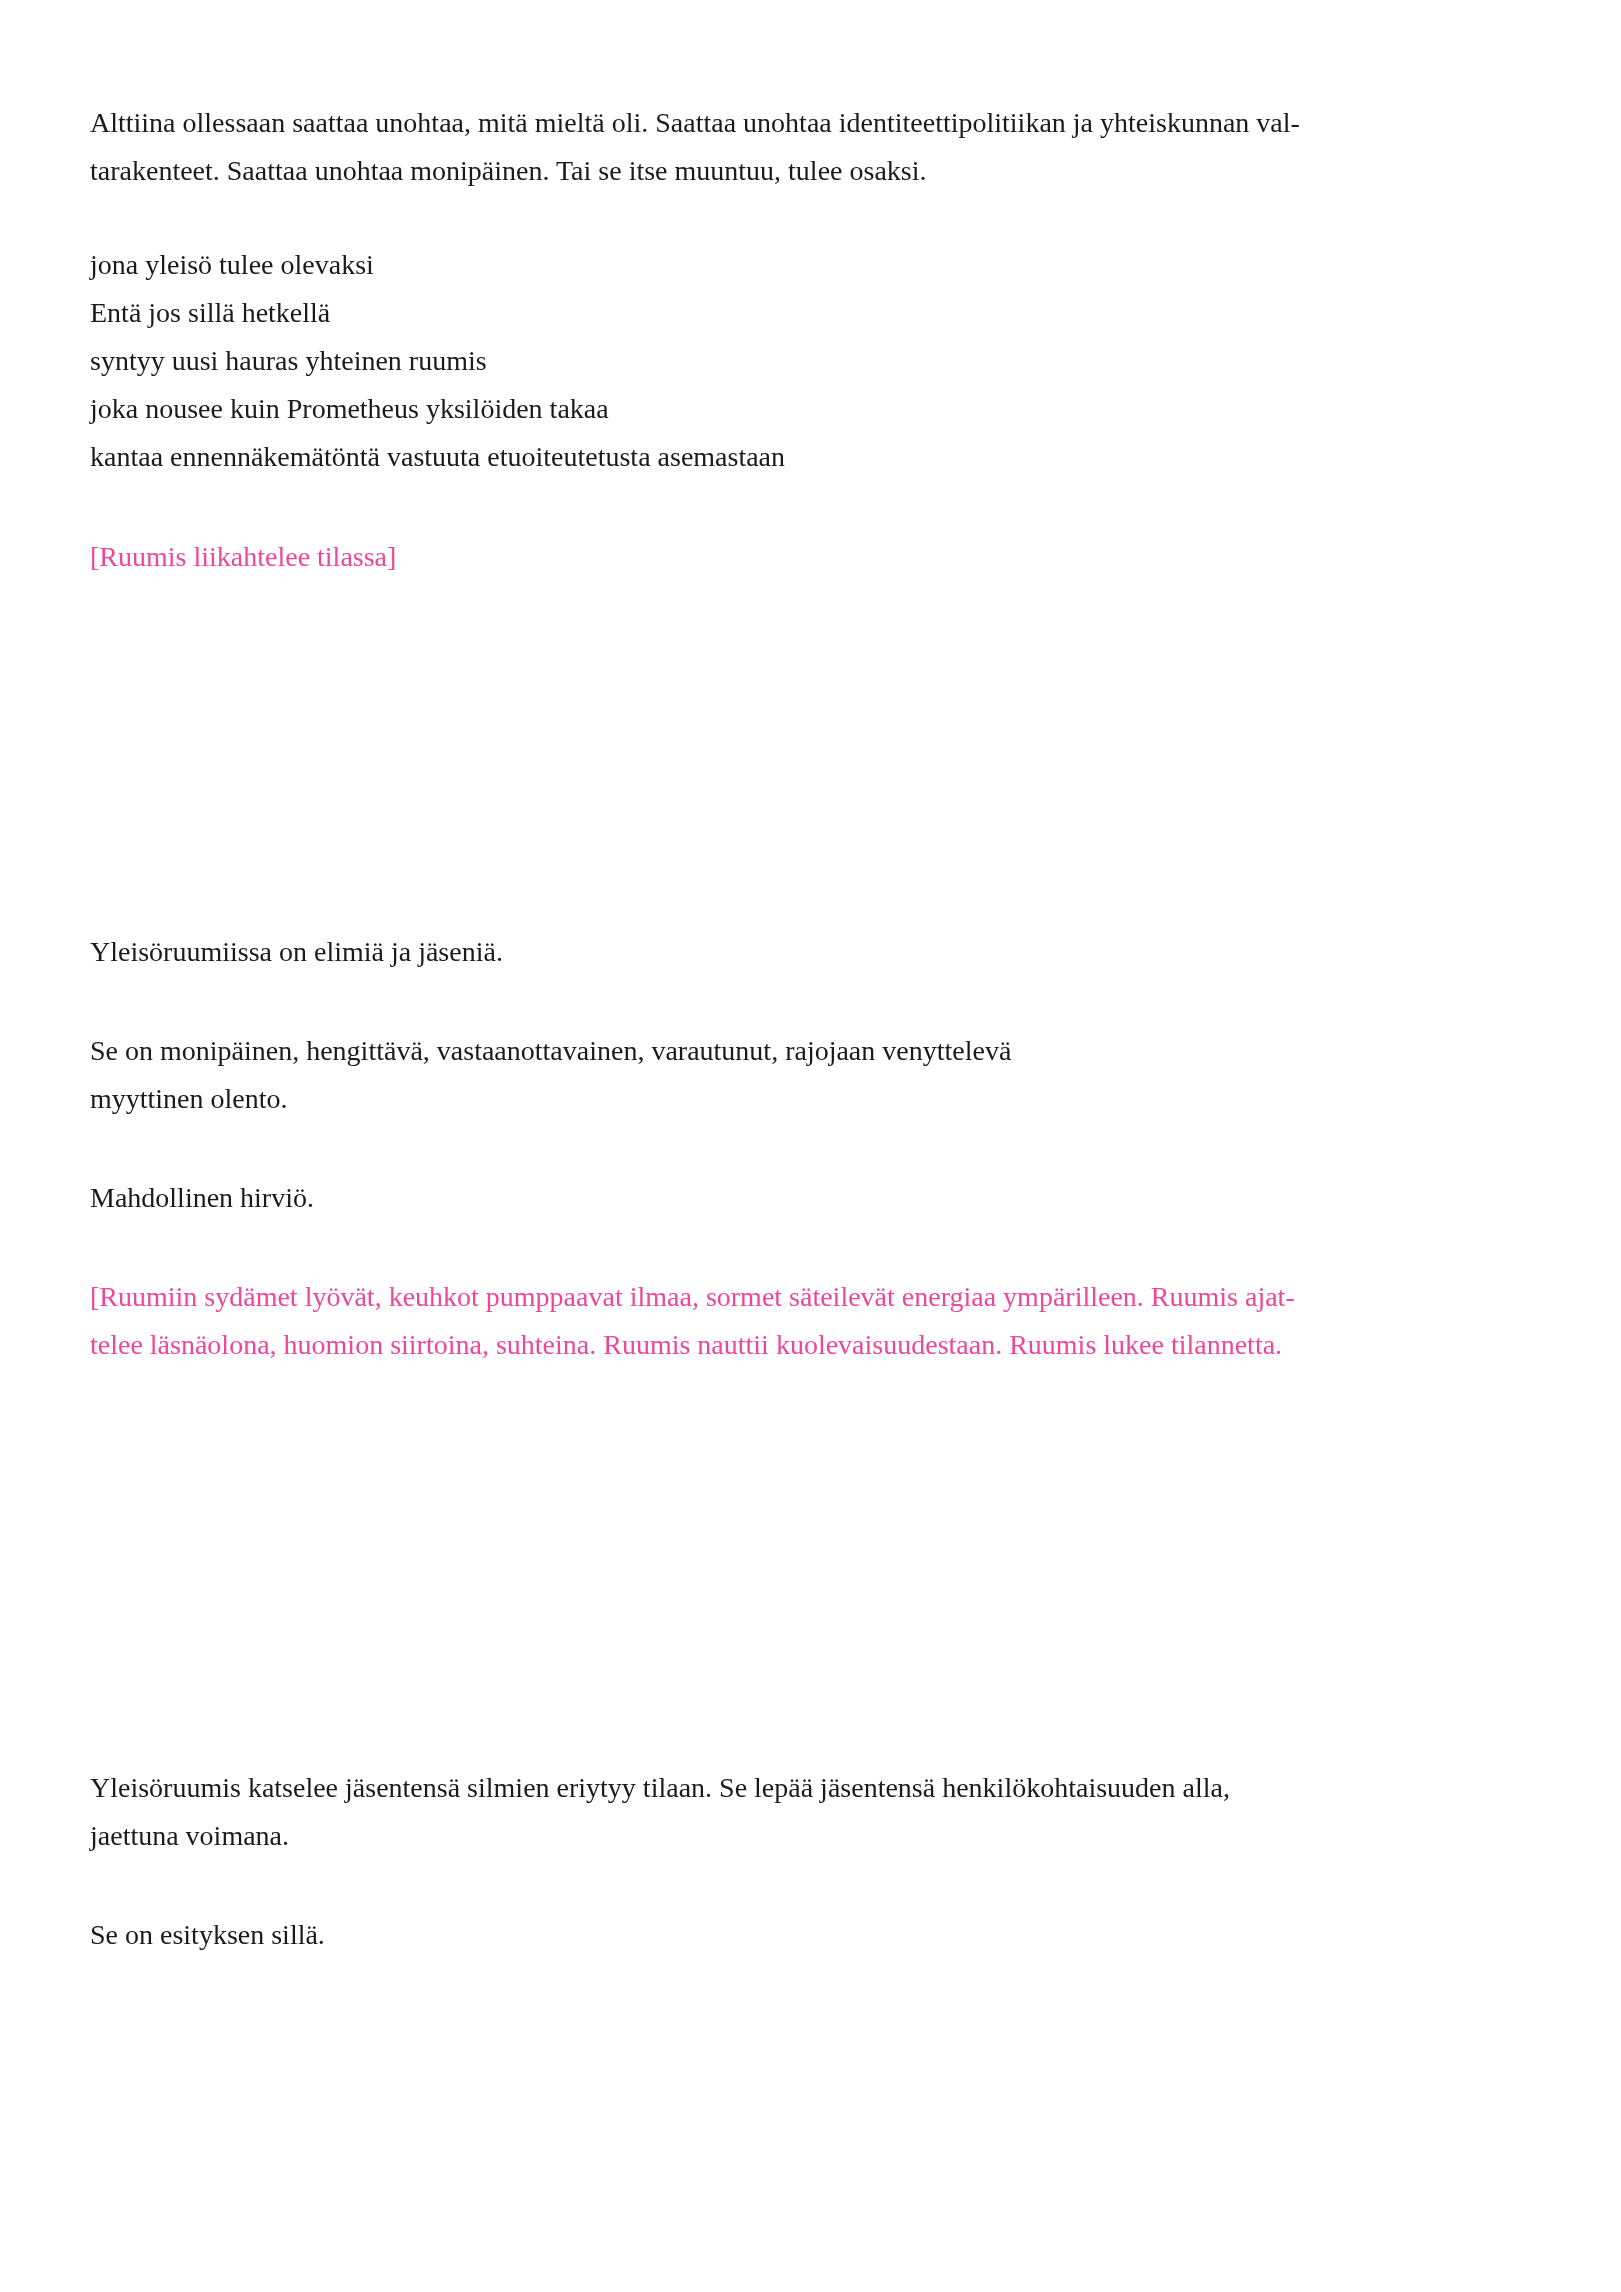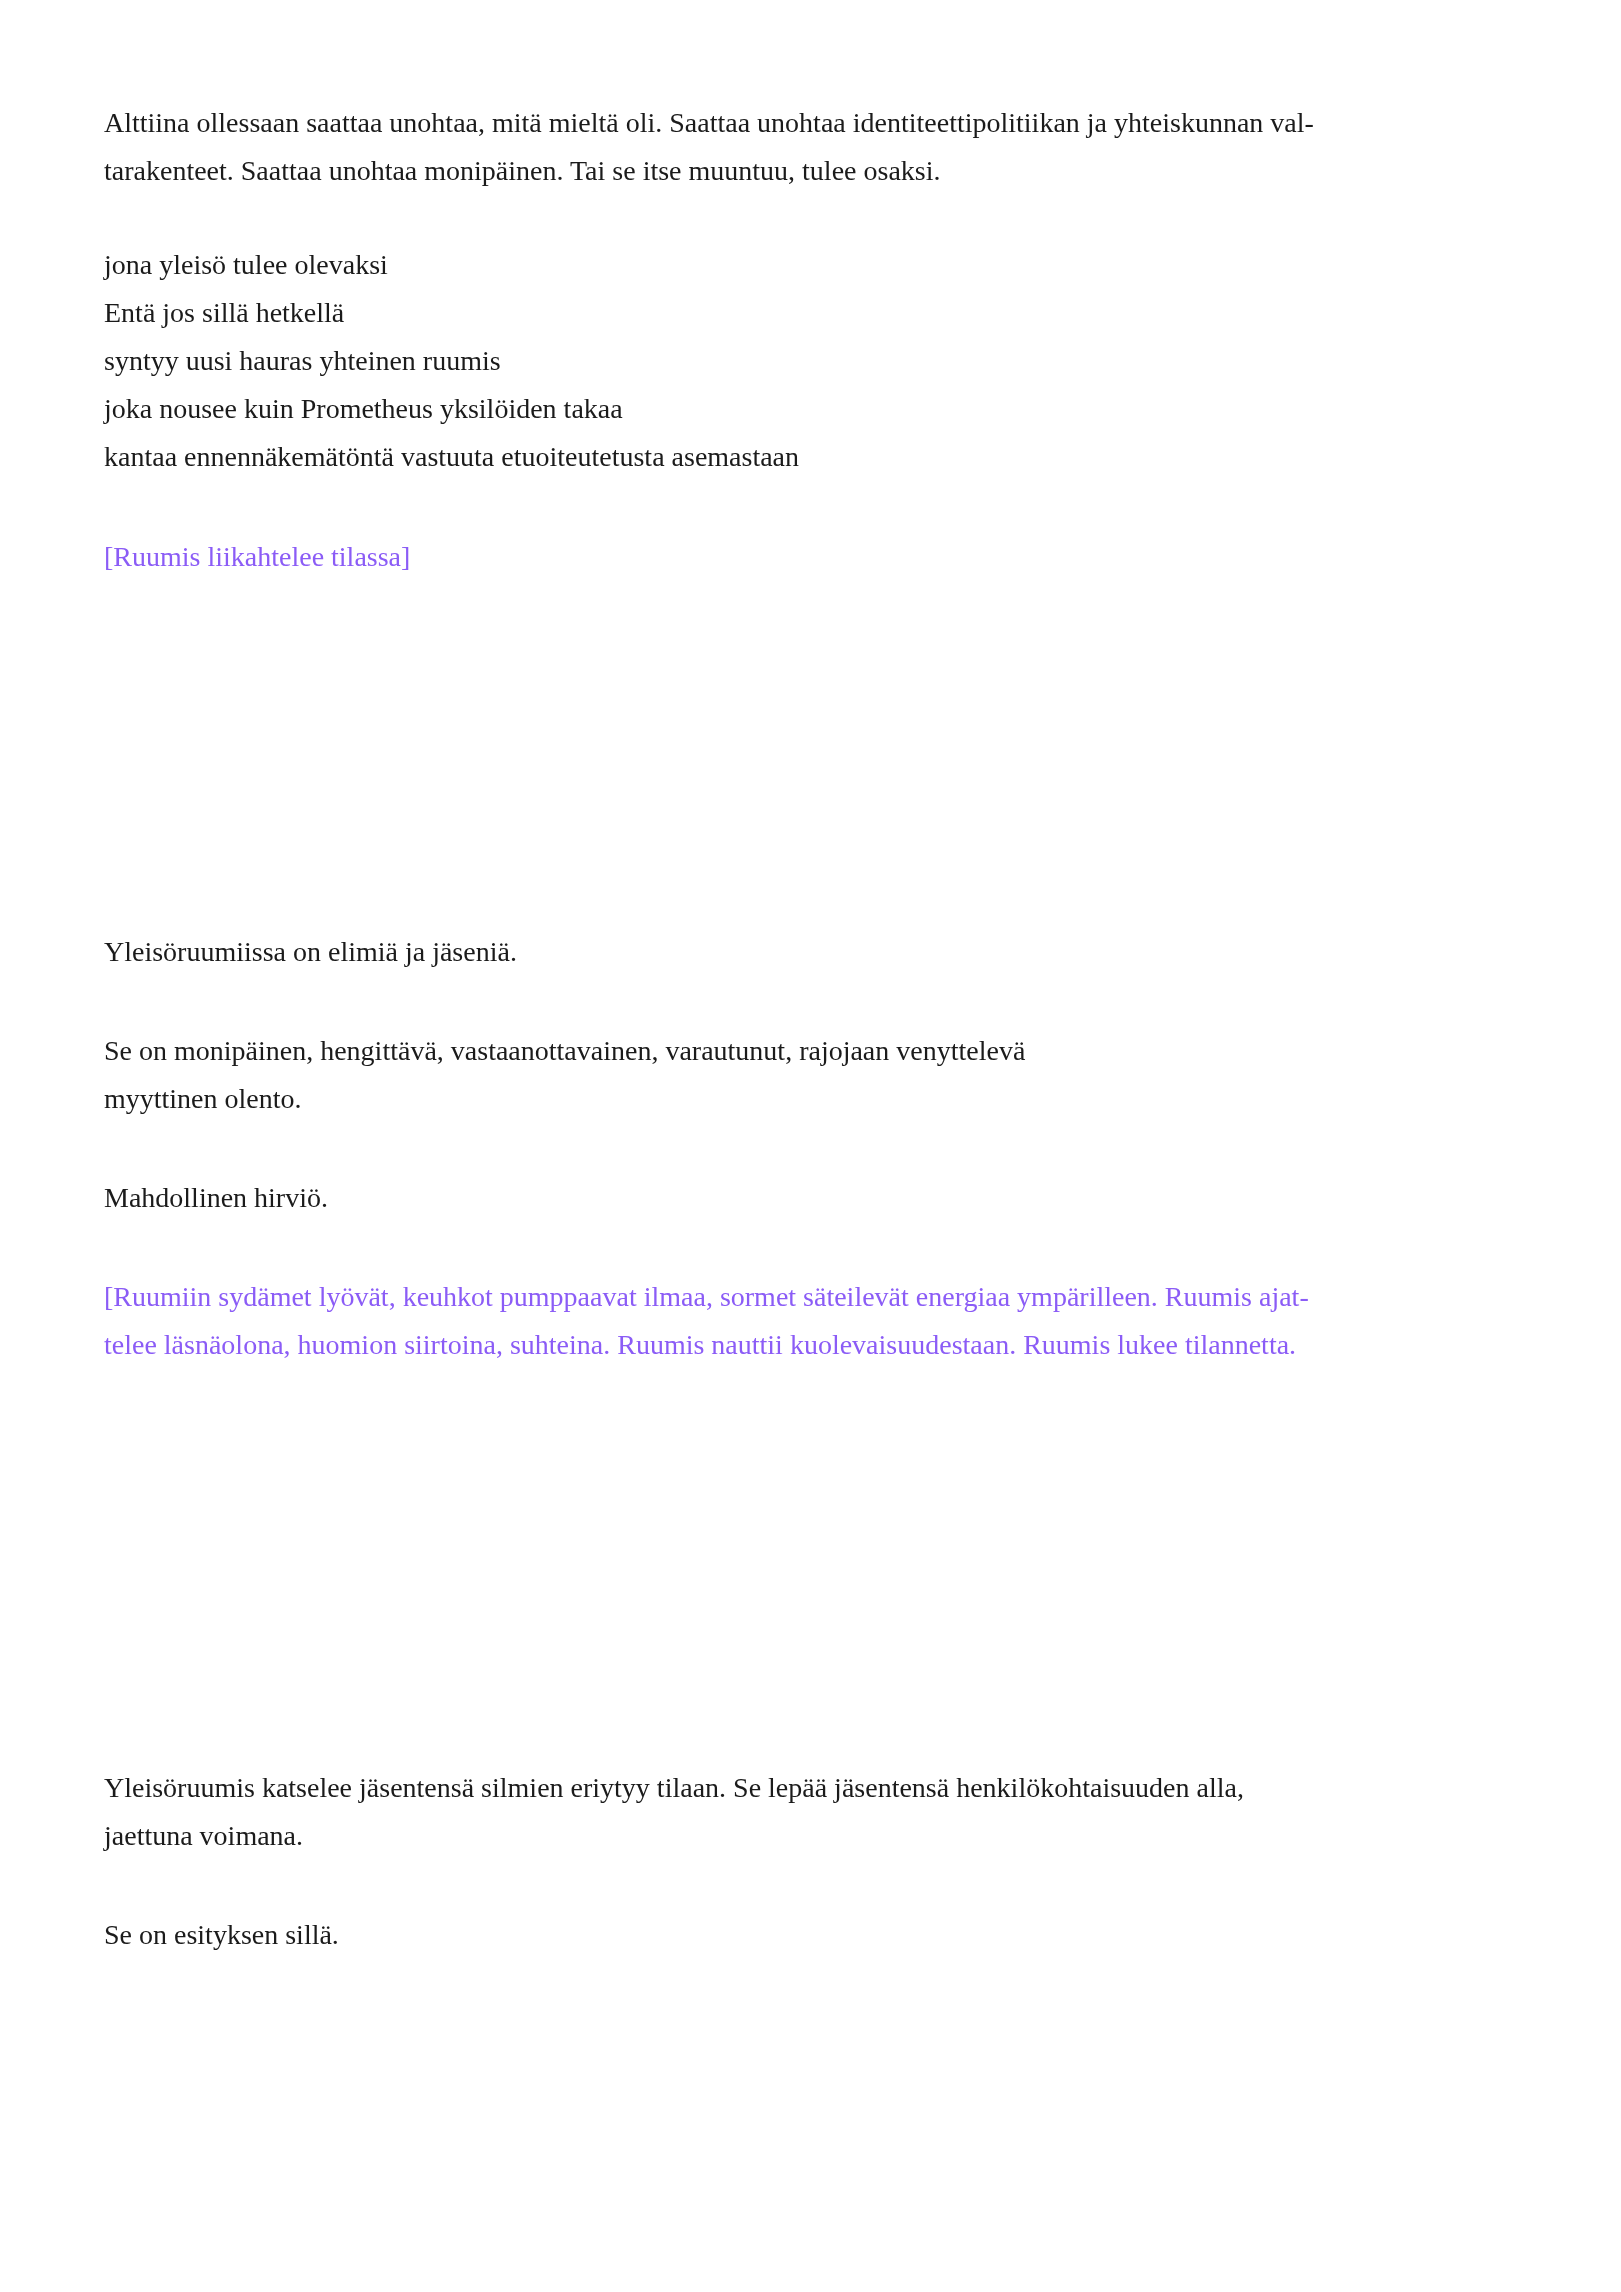--- a/index.html
+++ b/index.html
@@ -13,25 +13,25 @@
     height: 2293px;
     background: #ffffff;
     font-family: "Liberation Serif", "DejaVu Serif", serif;
     font-size: 28px;
     line-height: 48px;
     color: #1b1b1b;
     overflow: hidden;
   }
   .block {
     position: absolute;
-    left: 104px;
+    left: 90px;
     right: 98px;
   }
   .block.red {
-    color: #8b5cf6;
+    color: #ec4899;
   }
   .line {
     white-space: pre;
   }
 </style>
 </head>
 <body>
 
 <div class="page">
 

